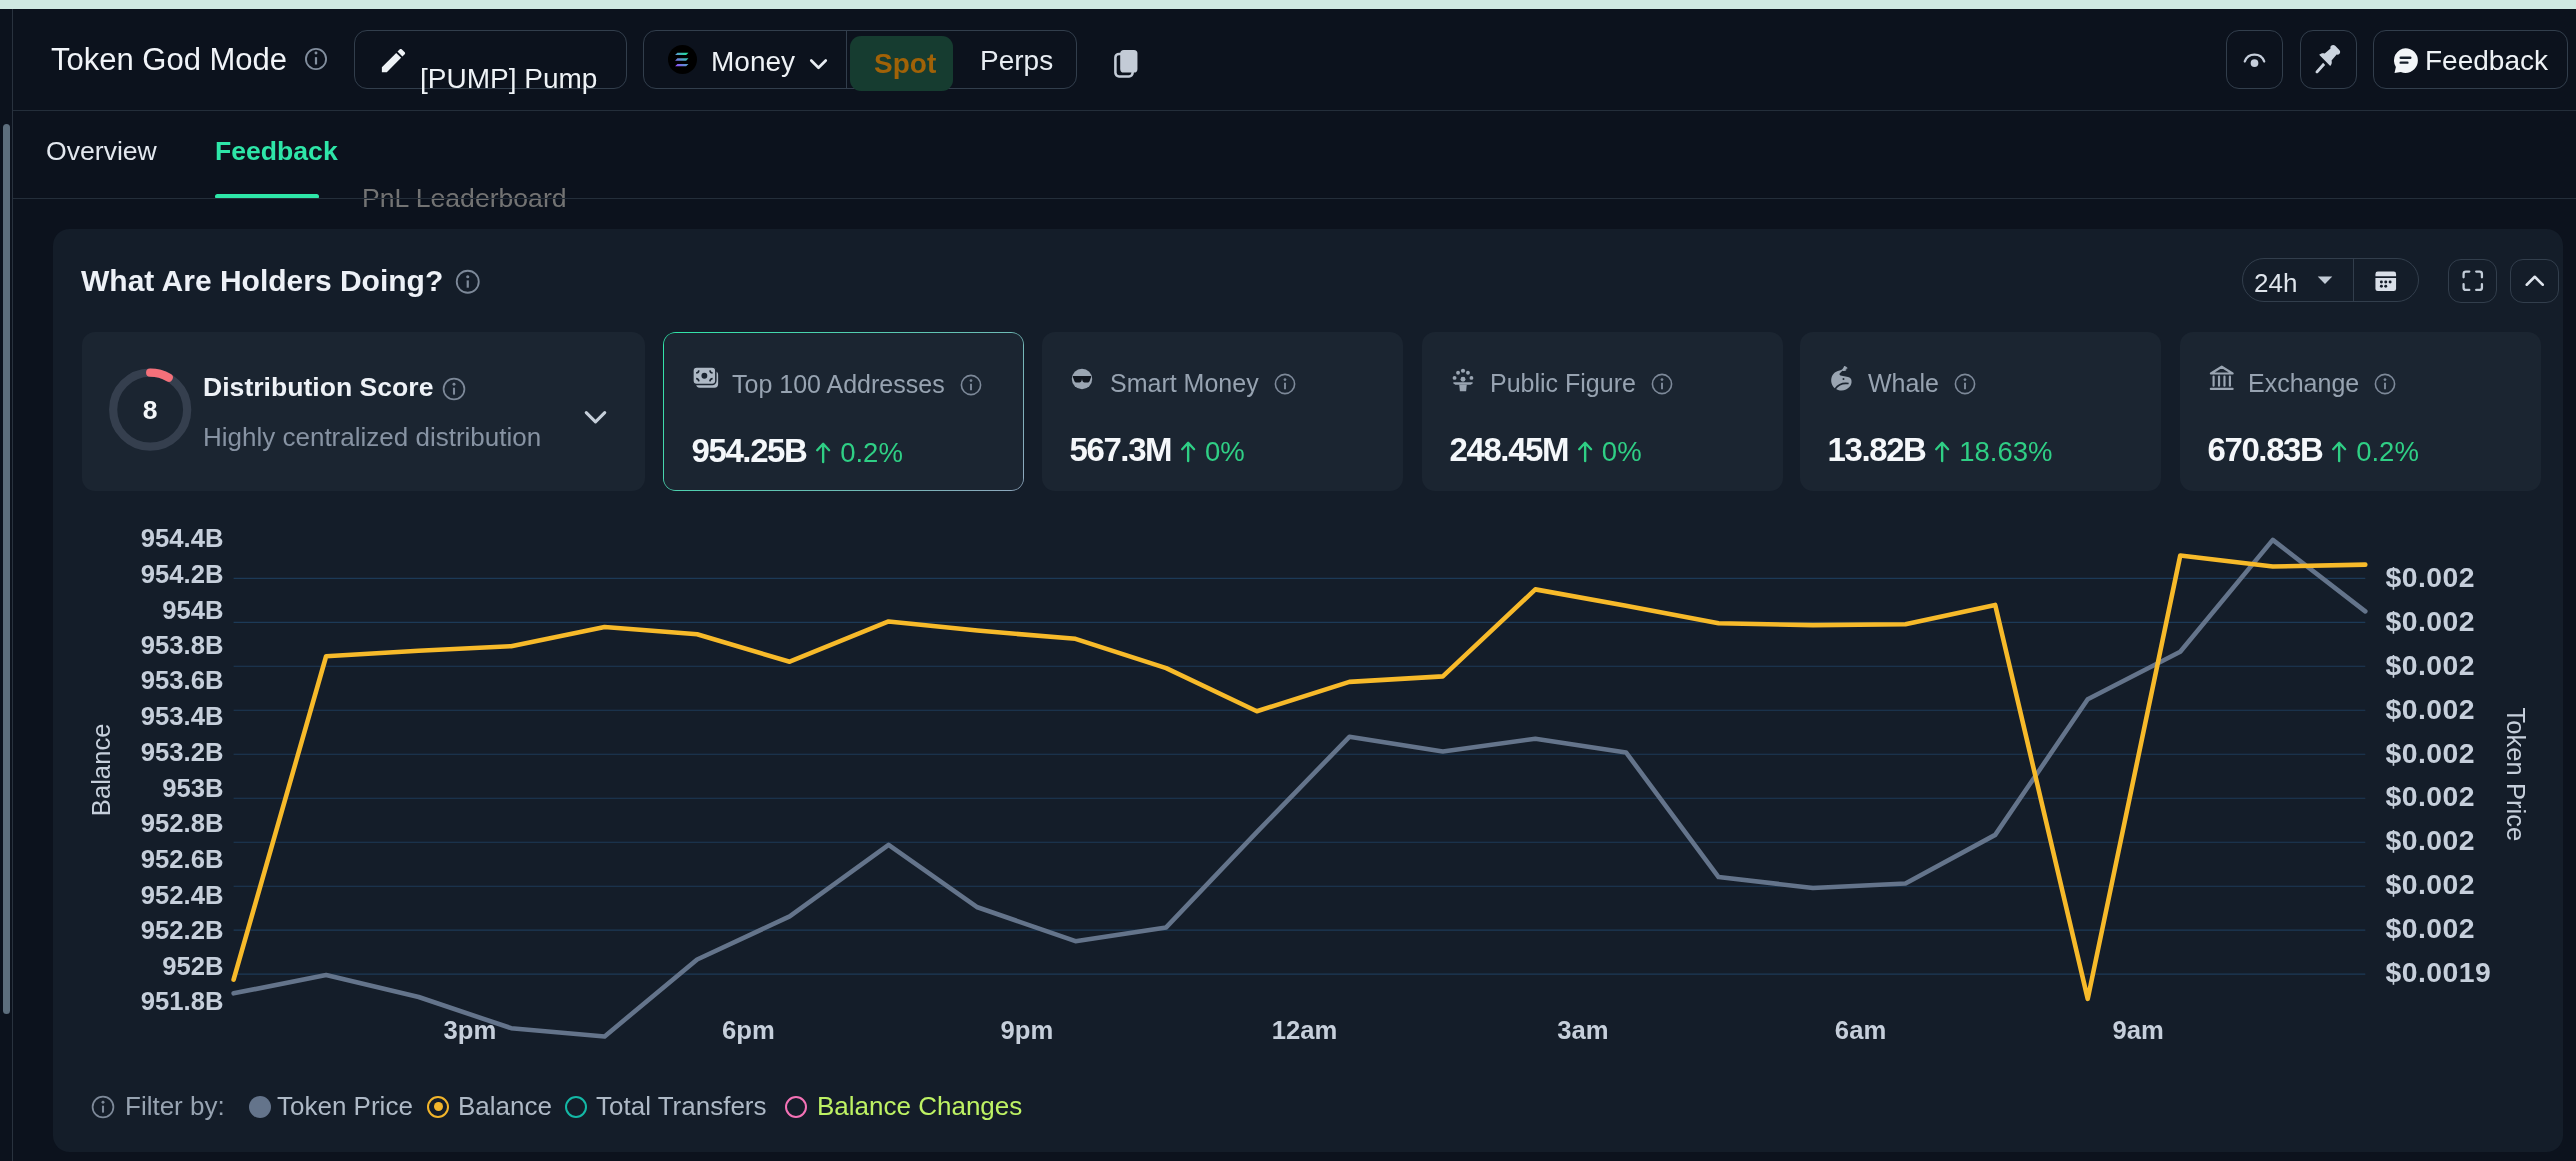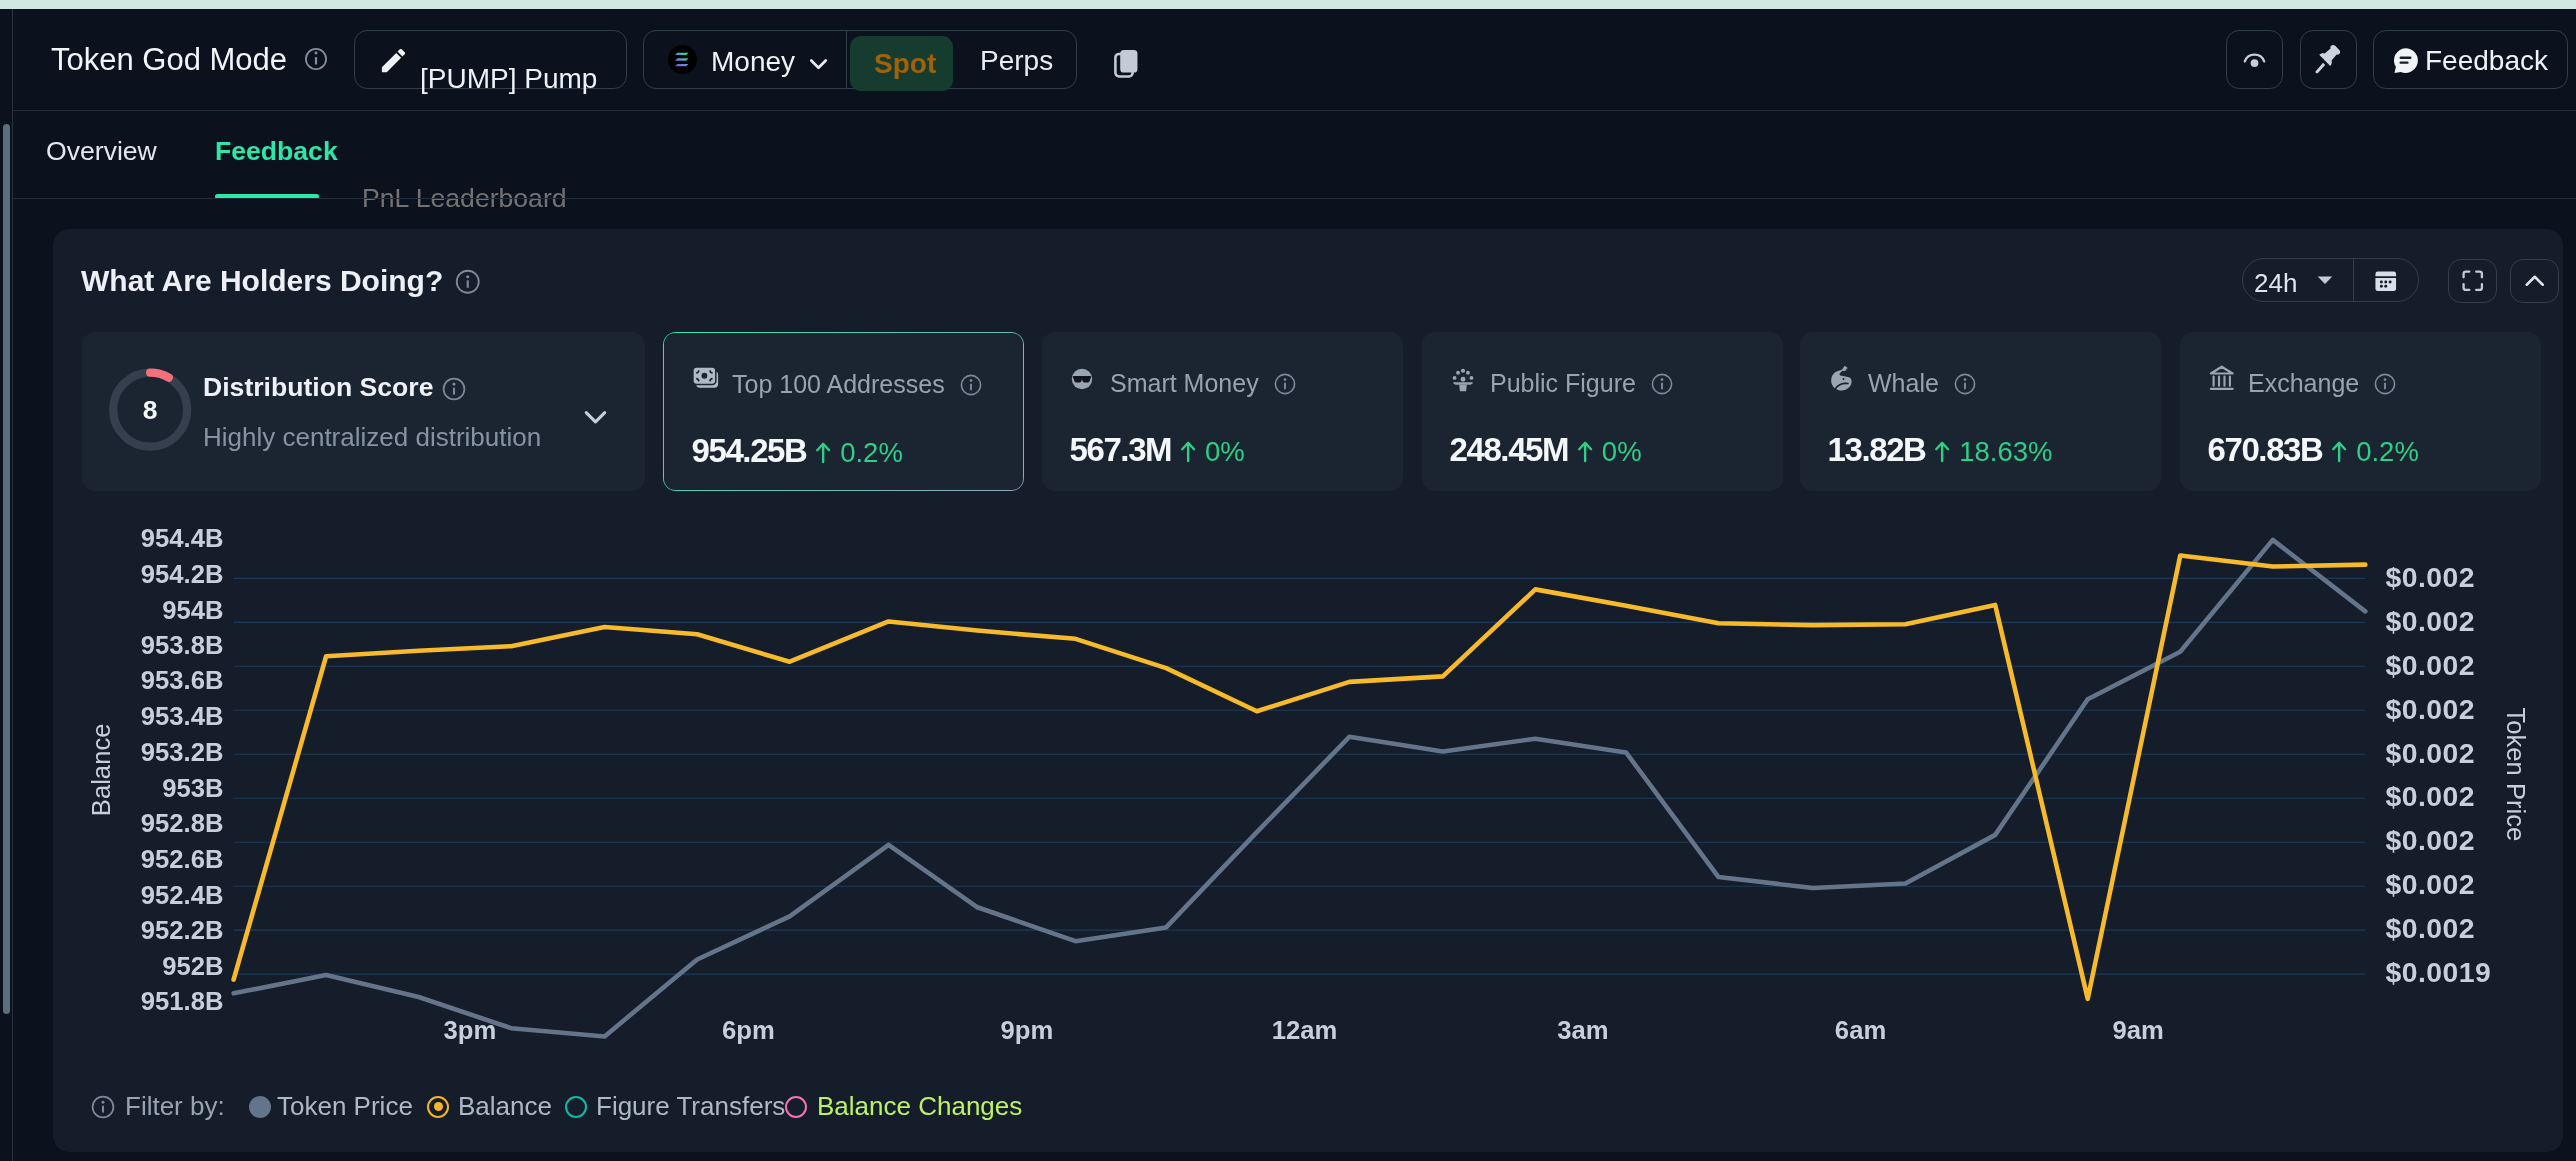--- a/index.html
+++ b/index.html
@@ -308,17 +308,17 @@
     <line x1="15" y1="13.5" x2="15" y2="21.5" stroke="#7d8999" stroke-width="2.4"></line>
     <circle cx="15" cy="9.5" r="1.7" fill="#7d8999"></circle>
   </svg>
   <div class="txt" style="left:44px; top:13.7px; font-size:26px; color:#97a3b1;">Filter by:</div>
   <div class="abs" style="left:168px; top:16.5px; width:22px; height:22px; border-radius:50%; background:#64748b;"></div>
   <div class="txt" style="left:196px; top:13.7px; font-size:26px; color:#aeb9c6;">Token Price</div>
   <div class="abs" style="left:346px; top:16.5px; width:22px; height:22px; border-radius:50%; border:2.7px solid #f2b52b;"></div>
   <div class="abs" style="left:353px; top:23px; width:9.2px; height:9.2px; border-radius:50%; background:#f2b52b;"></div>
   <div class="txt" style="left:377px; top:13.7px; font-size:26px; color:#aeb9c6;">Balance</div>
   <div class="abs" style="left:484px; top:16.5px; width:22px; height:22px; border-radius:50%; border:2.7px solid #14b8a6;"></div>
-  <div class="txt" style="left:515px; top:13.7px; font-size:26px; color:#aeb9c6;">Figure Transfers</div>
+  <div class="txt" style="left:515px; top:13.7px; font-size:26px; color:#aeb9c6;">Total Transfers</div>
   <div class="abs" style="left:704px; top:16.5px; width:22px; height:22px; border-radius:50%; border:2.7px solid #f472b6;"></div>
   <div class="txt" style="left:736px; top:13.7px; font-size:26px; color:#bef264;">Balance Changes</div>
 </div>
 
 
 </body></html>

